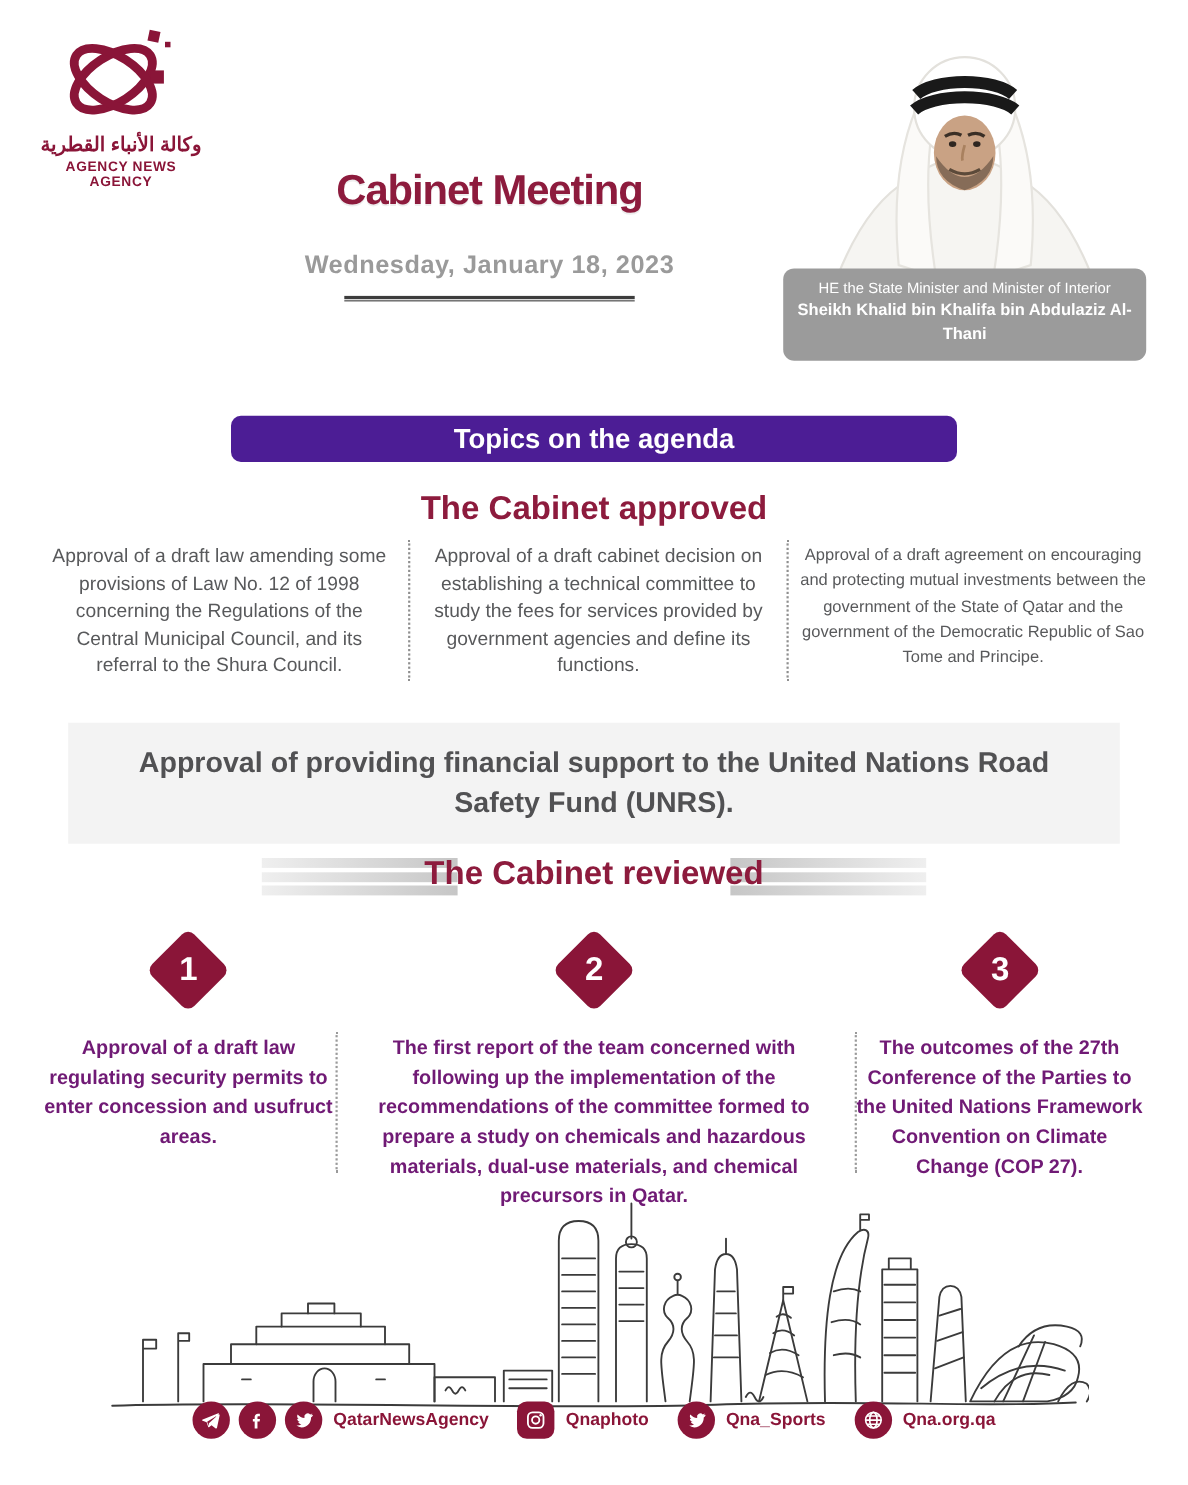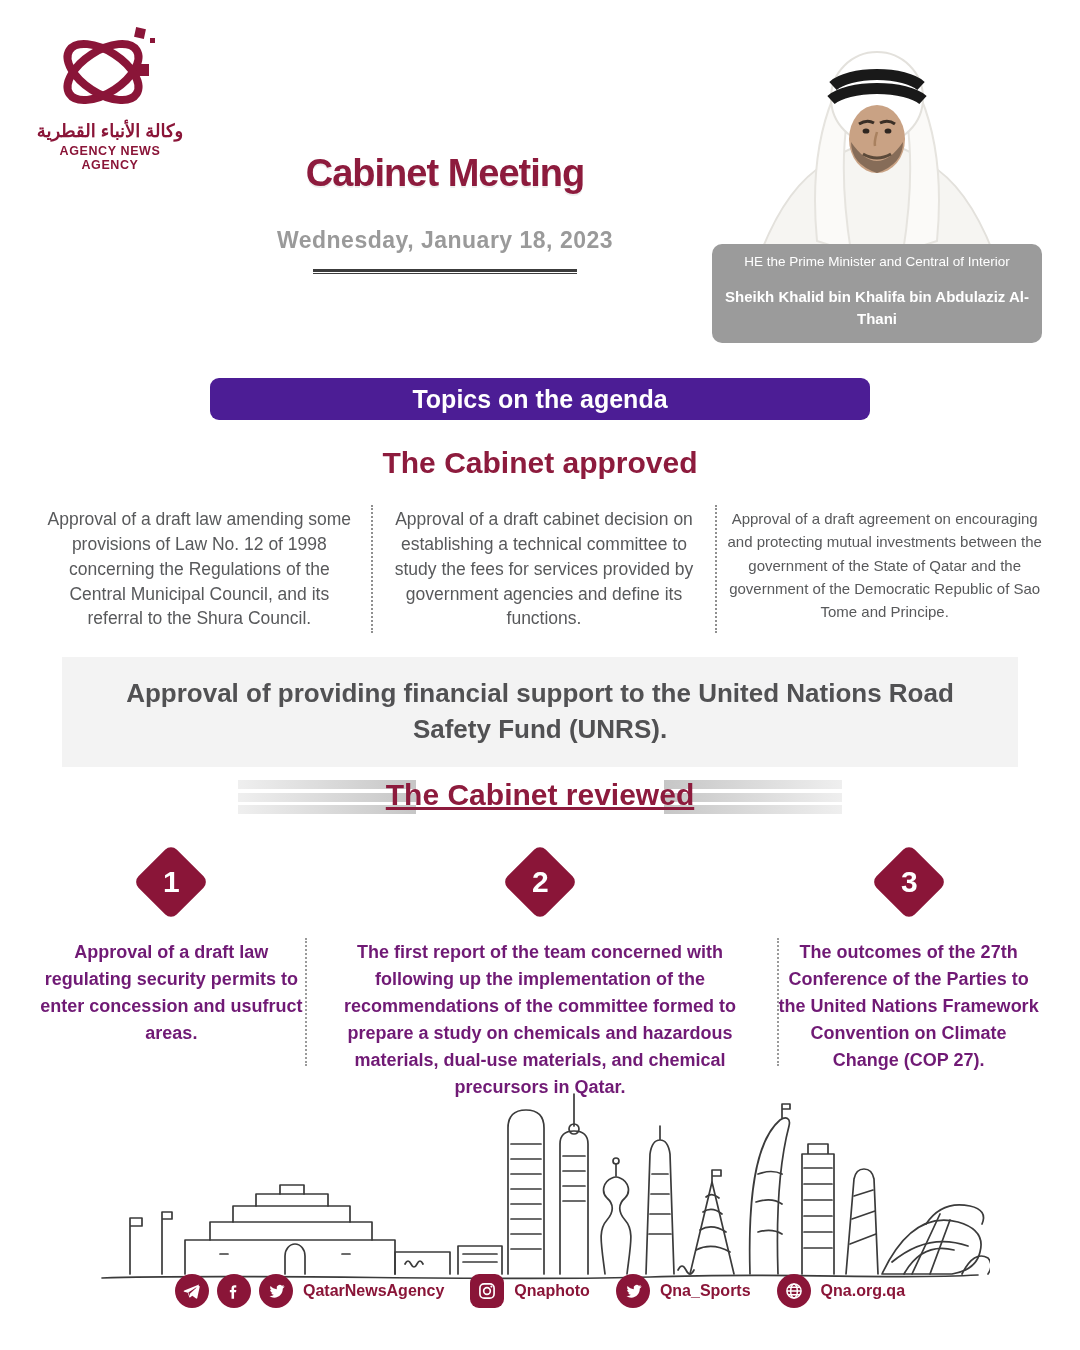--- a/index.html
+++ b/index.html
@@ -18,41 +18,41 @@
     text-shadow:0 2px 0 rgba(0,0,0,0.07); }
   .date-line { color:#9a9a9a; font-size:23px; font-weight:bold; margin-top:32px; letter-spacing:.5px; }
   .date-rule { width:264px; height:5px; margin:15px auto 0;
     border-top:3px solid #3c3c3c; border-bottom:1px solid #3c3c3c; }
 
   .photo-card { position:absolute; left:712px; top:36px; width:330px; }
   .portrait { position:relative; z-index:1; height:216px; display:flex; justify-content:center; overflow:hidden; }
   .caption { position:relative; z-index:2; margin-top:-8px; background:#9b9b9b; color:#fff;
     border-radius:10px; padding:10px 12px 13px; text-align:center; }
   .caption-role { font-size:13.5px; }
-  .caption-name { font-size:15px; font-weight:bold; line-height:1.45; margin-top:17px; }
+  .caption-name { font-size:15px; font-weight:bold; line-height:1.45; margin-top:2px; }
 
   
   .topics-banner { position:absolute; left:210px; top:378px; width:660px; height:42px;
     background:#4c1d95; border-radius:9px; color:#fff; font-size:25px; font-weight:bold;
     display:flex; align-items:center; justify-content:center; }
   .approved-heading { position:absolute; left:0; top:446px; width:100%; text-align:center;
     color:#8d1b3d; font-size:30px; font-weight:bold; }
 
-  .approved-row { position:absolute; left:28px; top:505px; width:1024px; display:flex; align-items:stretch; }
+  .approved-row { position:absolute; left:28px; top:491px; width:1024px; display:flex; align-items:stretch; }
   .app-col { flex:1; padding:2px 12px; text-align:center; color:#58595b; font-size:17.5px; line-height:1.42; }
   .app-col + .app-col { border-left:2px dotted #8f8f8f; }
   .app-col.narrow { font-size:15px; line-height:1.55; padding:2px 8px; }
 
   .highlight-banner { position:absolute; left:62px; top:657px; width:956px; min-height:93px;
     background:#f3f3f3; padding:19px 26px; text-align:center; color:#515153;
     font-size:26px; font-weight:bold; line-height:1.38; }
 
   
   .reviewed-heading { position:absolute; left:0; top:773px; width:100%; height:44px; text-align:center; }
-  .reviewed-heading .txt { position:relative; z-index:2; color:#8d1b3d; font-size:30px; font-weight:bold; line-height:44px;text-decoration:underline; }
+  .reviewed-heading .txt { position:relative; z-index:2; color:#8d1b3d; font-size:30px; font-weight:bold; line-height:44px; }
   .stripe-group { position:absolute; top:7px; height:34px; width:178px; z-index:1;
     display:flex; flex-direction:column; justify-content:space-between; }
   .stripe-group div { height:9px; }
   .stripes-left  { left:238px; }
   .stripes-left div  { background:linear-gradient(to left, #c6c6c6, #efefef); }
   .stripes-right { left:664px; }
   .stripes-right div { background:linear-gradient(to right, #c6c6c6, #efefef); }
 
   .reviewed-row { position:absolute; left:28px; top:843px; width:1024px; display:flex; }
   .rev-col { display:flex; flex-direction:column; align-items:center; }
@@ -125,21 +125,21 @@
         <path d="M112,88 q8,-5 15,-1 M133,87 q8,-4 15,1" stroke="#3a2f26" stroke-width="3" fill="none"></path>
         <ellipse cx="119" cy="95" rx="3.4" ry="2.6" fill="#2e2620"></ellipse>
         <ellipse cx="141" cy="95" rx="3.4" ry="2.6" fill="#2e2620"></ellipse>
         <path d="M130,96 q-3,10 -2,14" stroke="#a9815f" stroke-width="2.5" fill="none"></path>
 
         <path d="M86,50 A48,19 0 0 1 174,50" stroke="#191919" stroke-width="11" fill="none"></path>
         <path d="M84,64 A50,19 0 0 1 176,64" stroke="#191919" stroke-width="11" fill="none"></path>
       </svg>
     </div>
     <div class="caption">
-      <div class="caption-role">HE the Prime Minister and Central of Interior</div>
+      <div class="caption-role">HE the State Minister and Minister of Interior</div>
       <div class="caption-name">Sheikh Khalid bin Khalifa bin Abdulaziz Al-Thani</div>
     </div>
   </div>
 
   <div class="topics-banner">Topics on the agenda</div>
 
   <div class="approved-heading">The Cabinet approved</div>
   <div class="approved-row">
     <div class="app-col">Approval of a draft law amending some provisions of Law No. 12 of 1998 concerning the Regulations of the Central Municipal Council, and its referral to the Shura Council.</div>
     <div class="app-col">Approval of a draft cabinet decision on establishing a technical committee to study the fees for services provided by government agencies and define its functions.</div>

